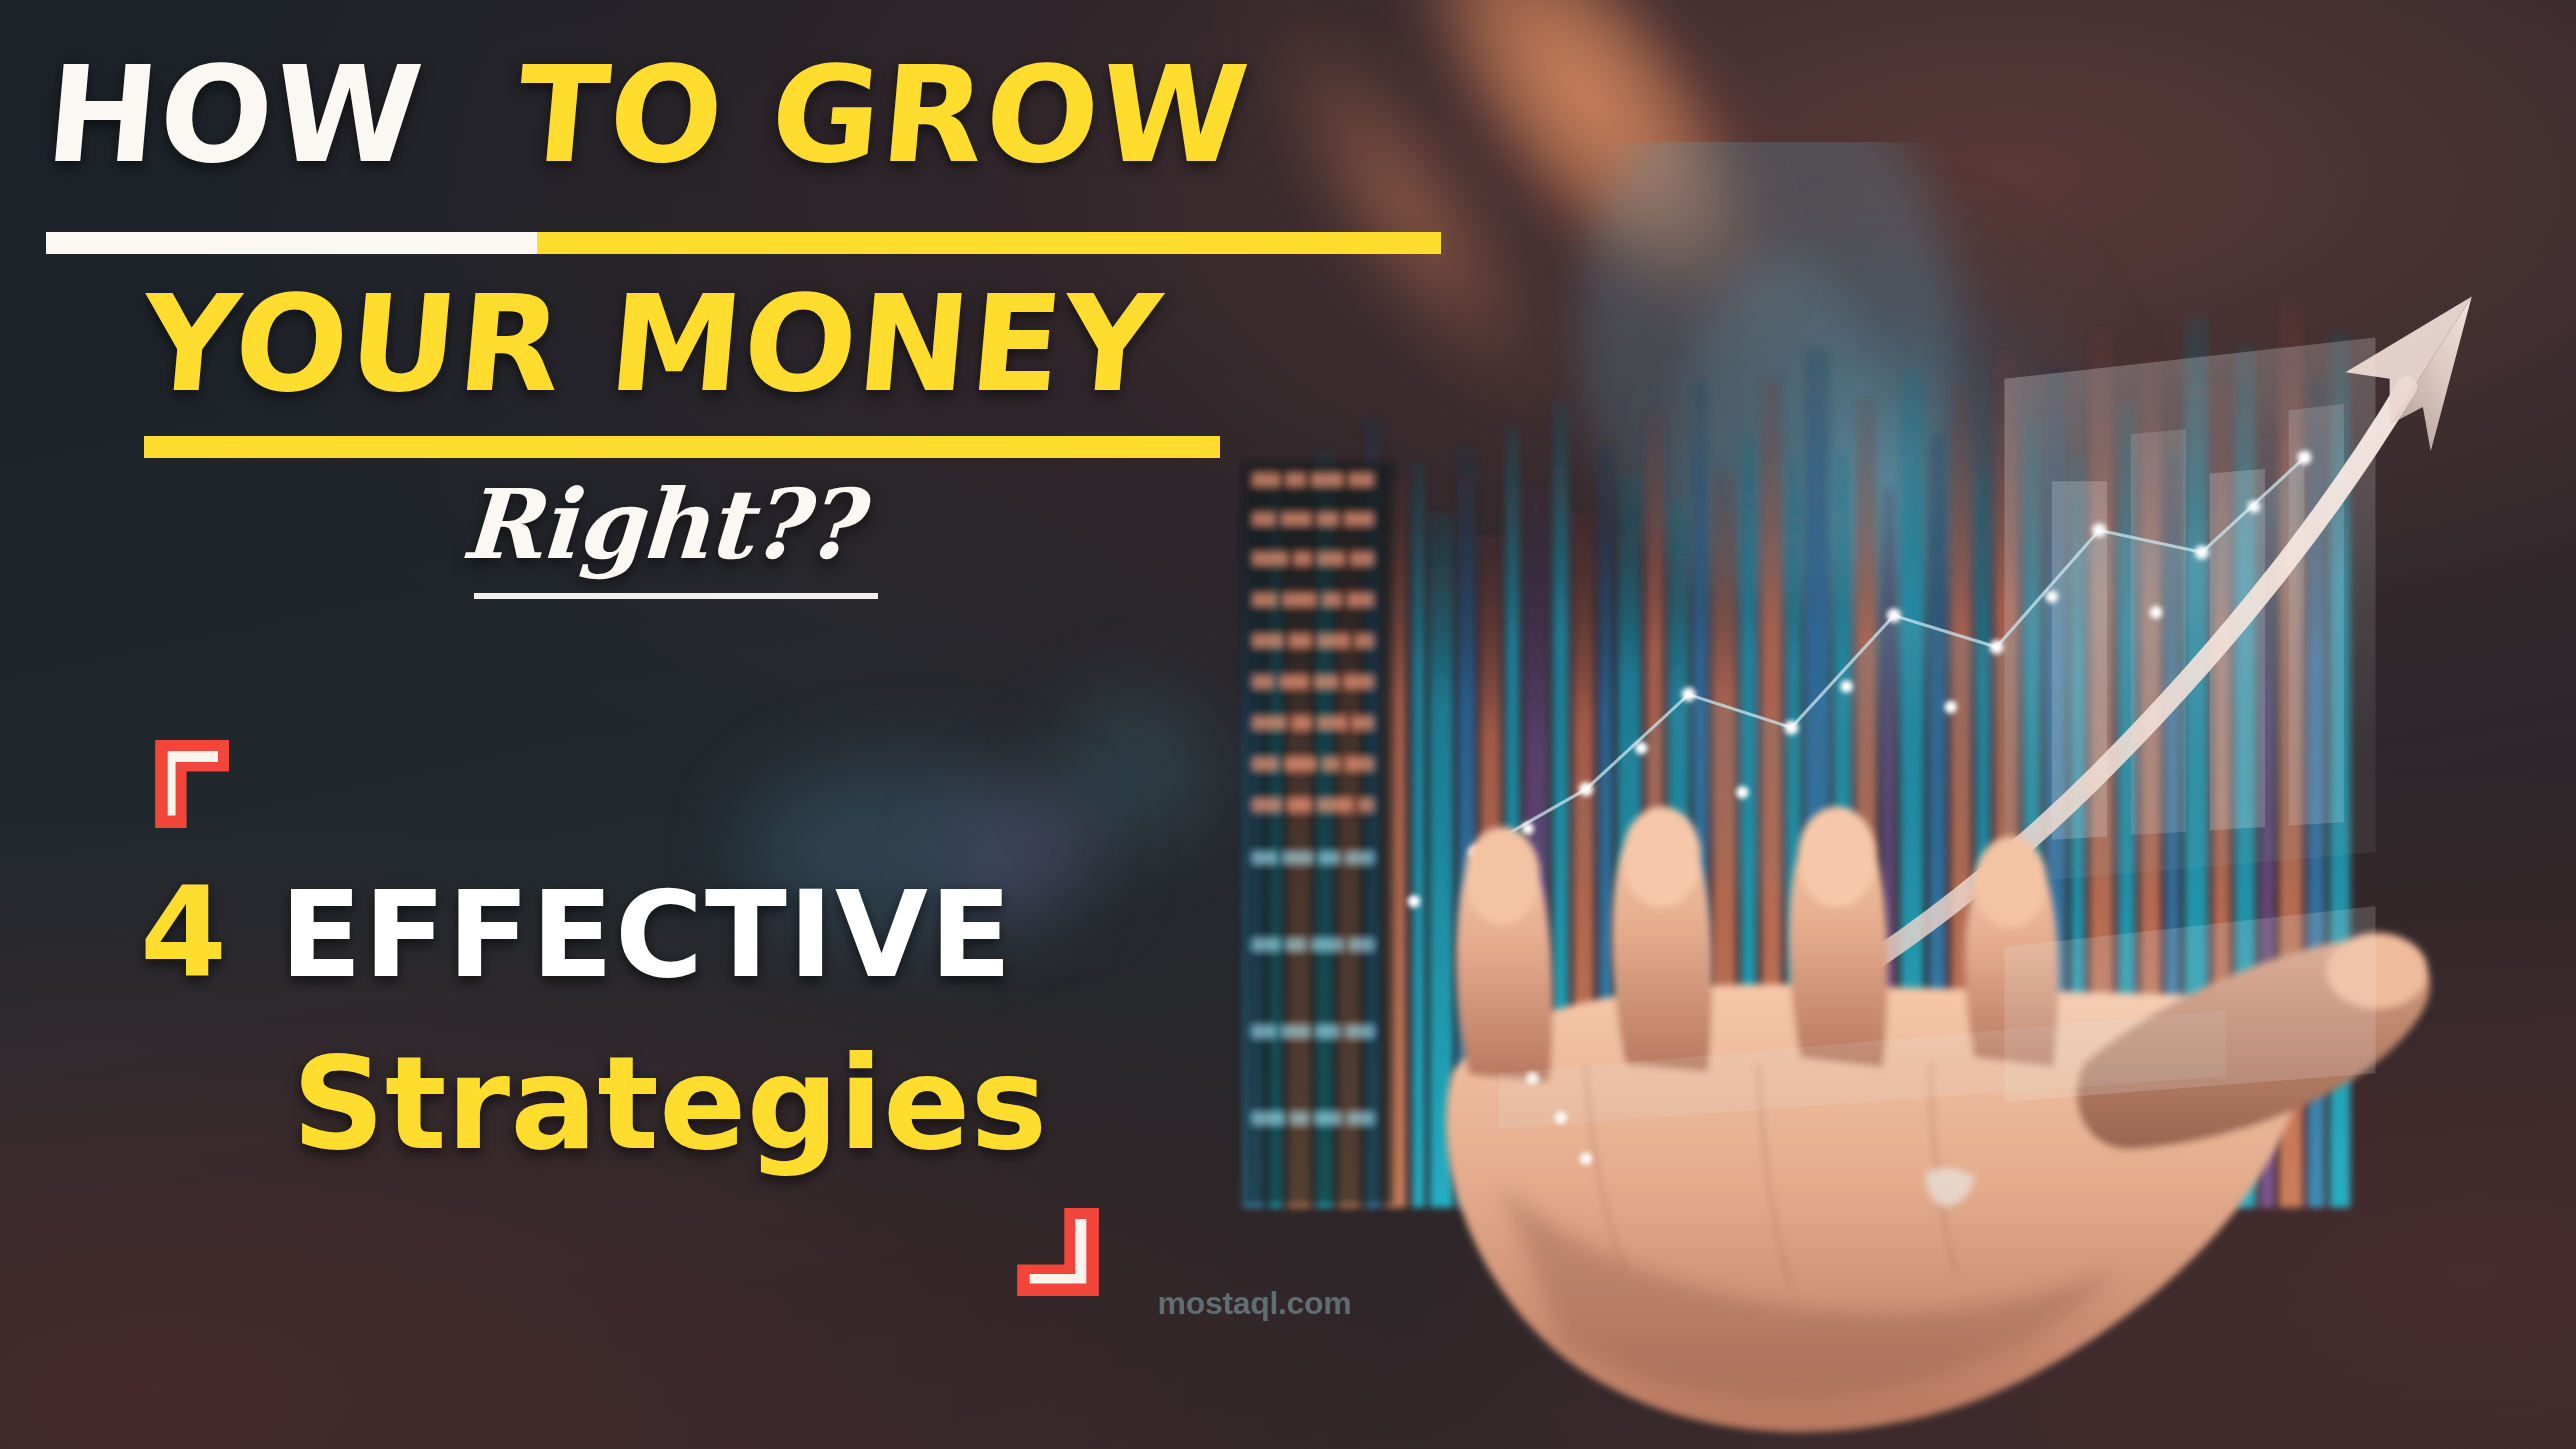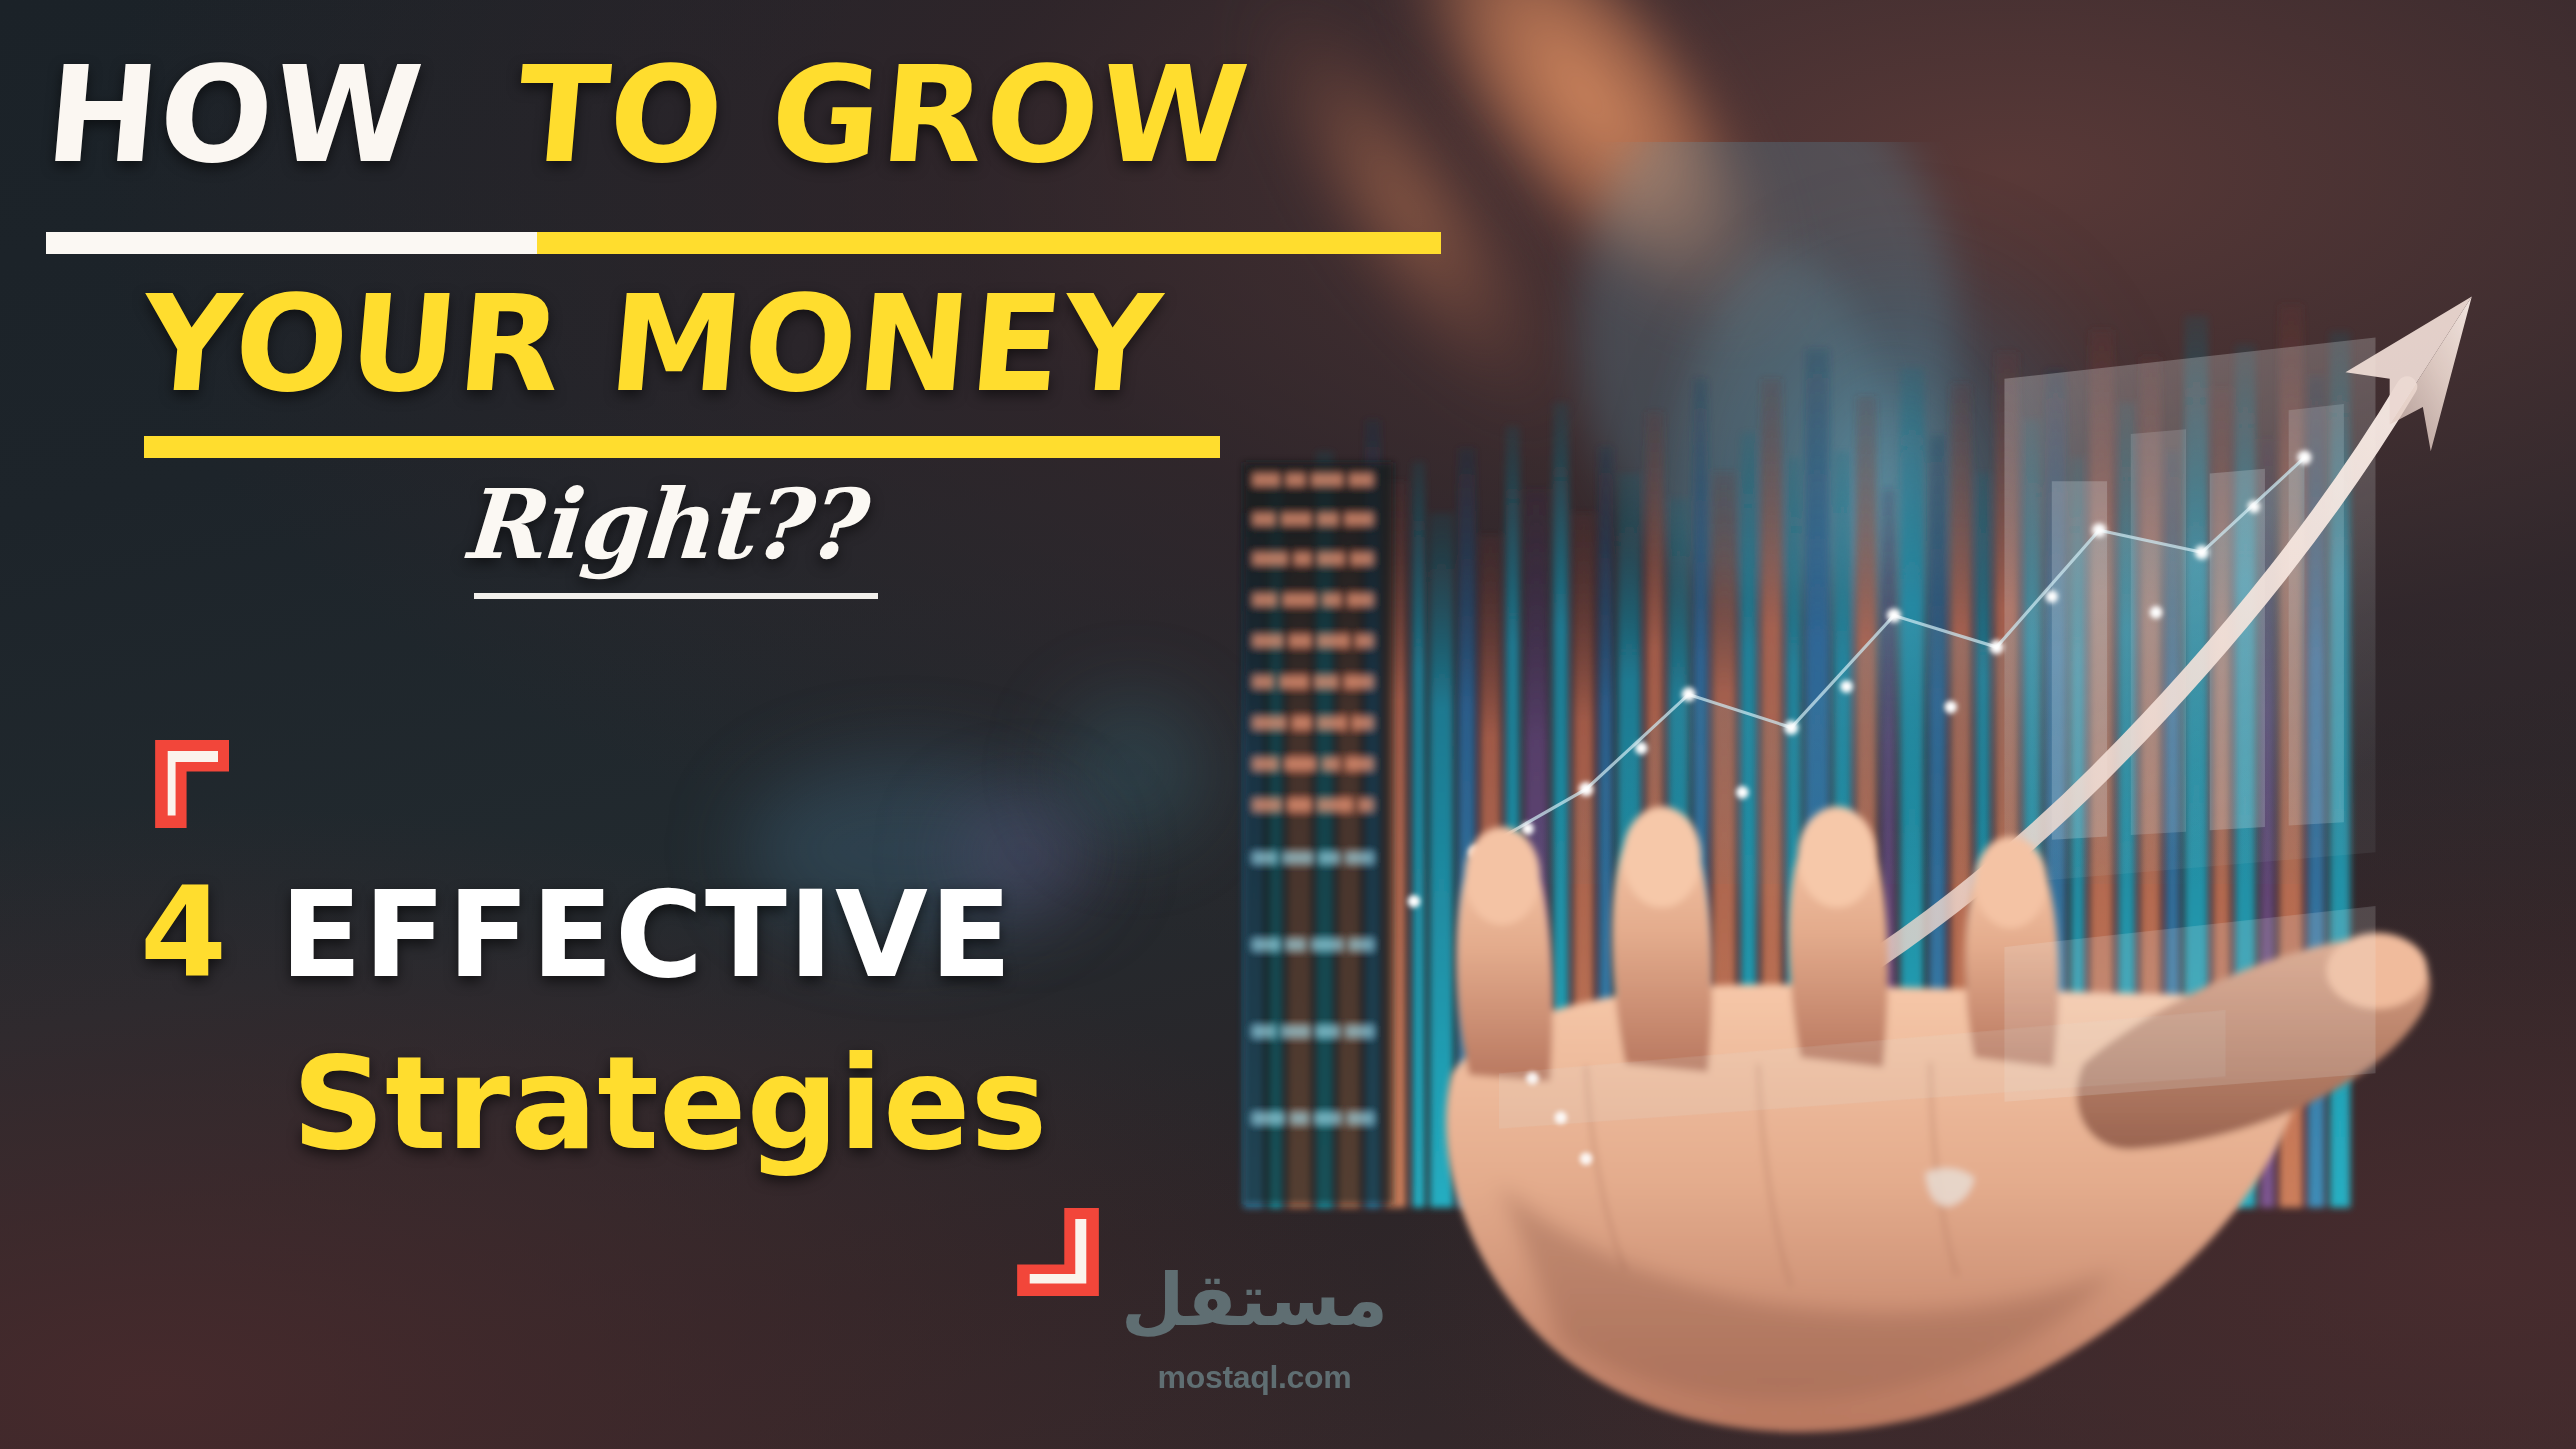--- a/index.html
+++ b/index.html
@@ -470,18 +470,17 @@
     </svg>
   </div>
 
   <div class="txt" id="line4">
     <span class="num">4</span><span class="big">EFFECTIVE</span>
   </div>
 
   <div class="txt" id="line5">Strategies</div>
 
   <div id="watermark">
-    <div id="wm-ar">مستقل</div>
     <div id="wm-en">mostaql.com</div>
   </div>
 
 </div>
 
 
 </body></html>

